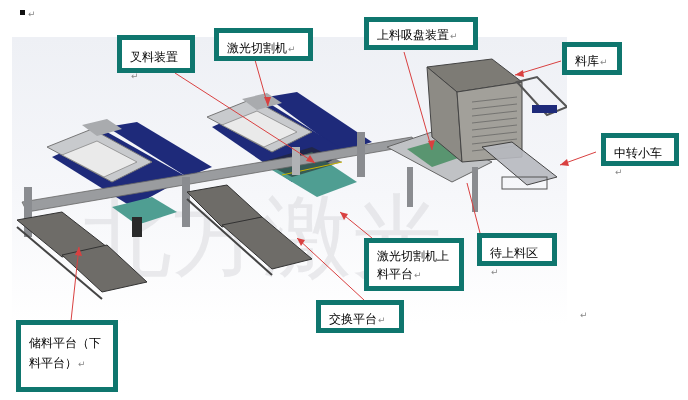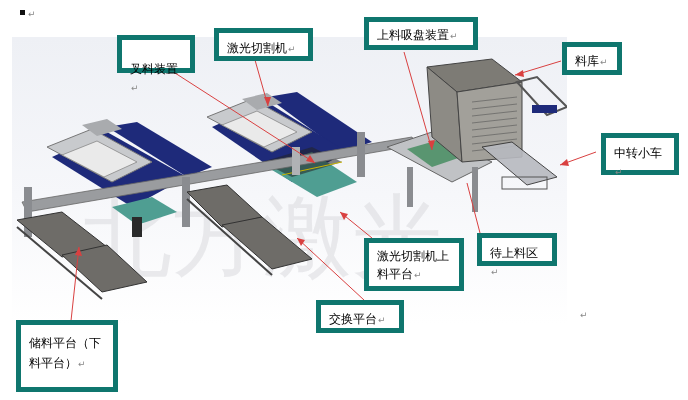--- a/index.html
+++ b/index.html
@@ -103,37 +103,37 @@
     <polygon points="268,106 264,97 271,97"></polygon>
     <polygon points="432,150 428,141 435,140"></polygon>
     <polygon points="515,75 523,70 524,77"></polygon>
     <polygon points="560,165 567,159 569,166"></polygon>
     <polygon points="340,212 348,214 344,220"></polygon>
     <polygon points="297,238 305,240 301,246"></polygon>
     <polygon points="79,247 82,256 75,255"></polygon>
   </g>
 </svg>
 
-<div class="callout" style="left:117px;top:35px;width:78px;height:38px;padding-top:20px;">
+<div class="callout" style="left:117px;top:35px;width:78px;height:38px;padding-top:8px;">
   <span>叉料装置</span><span class="pm">↵</span>
 </div>
 
 <div class="callout" style="left:214px;top:28px;width:99px;height:33px;padding-top:6px;">
   <span>激光切割机</span><span class="pm">↵</span>
 </div>
 
 <div class="callout" style="left:364px;top:17px;width:114px;height:33px;padding-top:4px;">
   <span>上料吸盘装置</span><span class="pm">↵</span>
 </div>
 
 <div class="callout" style="left:562px;top:42px;width:60px;height:33px;padding-top:5px;">
   <span>料库</span><span class="pm">↵</span>
 </div>
 
-<div class="callout" style="left:601px;top:133px;width:78px;height:42px;padding-top:6px;">
+<div class="callout" style="left:601px;top:133px;width:78px;height:33px;padding-top:6px;">
   <span>中转小车</span><span class="pm">↵</span>
 </div>
 
 <div class="callout" style="left:364px;top:238px;width:100px;height:53px;padding-top:4px;">
   <span>激光切割机上料平台</span><span class="pm">↵</span>
 </div>
 
 <div class="callout" style="left:477px;top:233px;width:80px;height:33px;padding-top:6px;">
   <span>待上料区</span><span class="pm">↵</span>
 </div>

